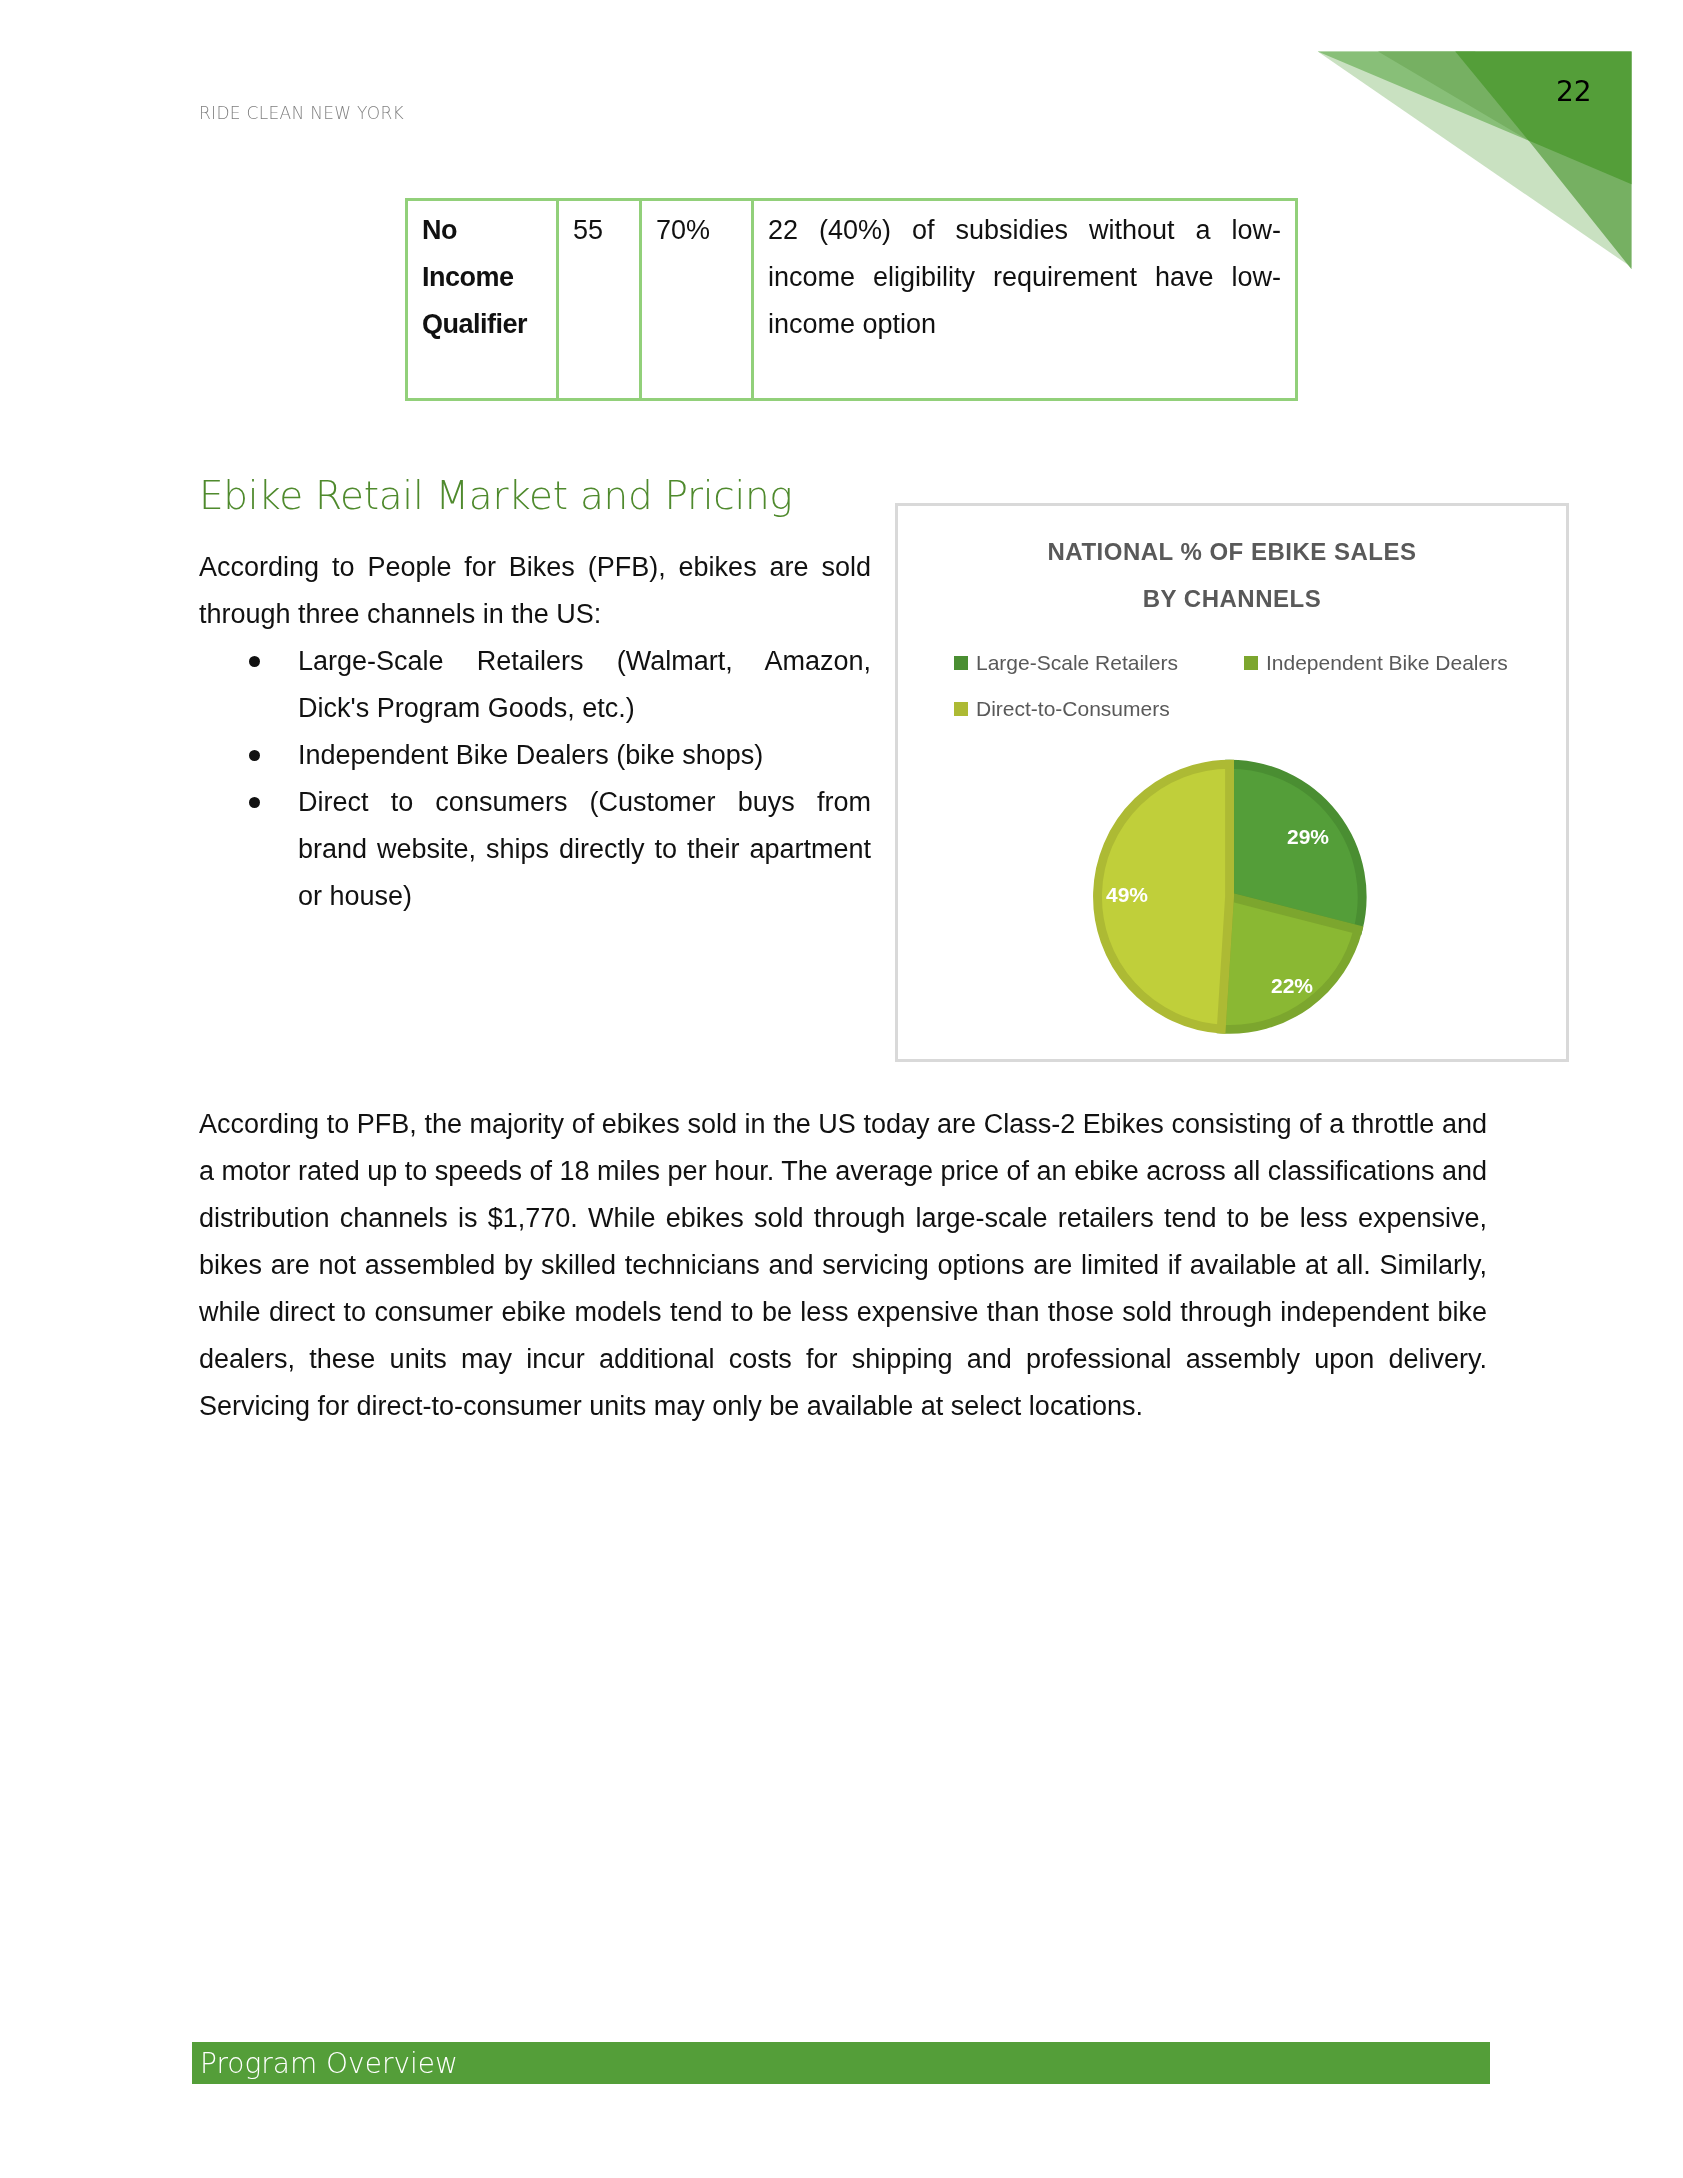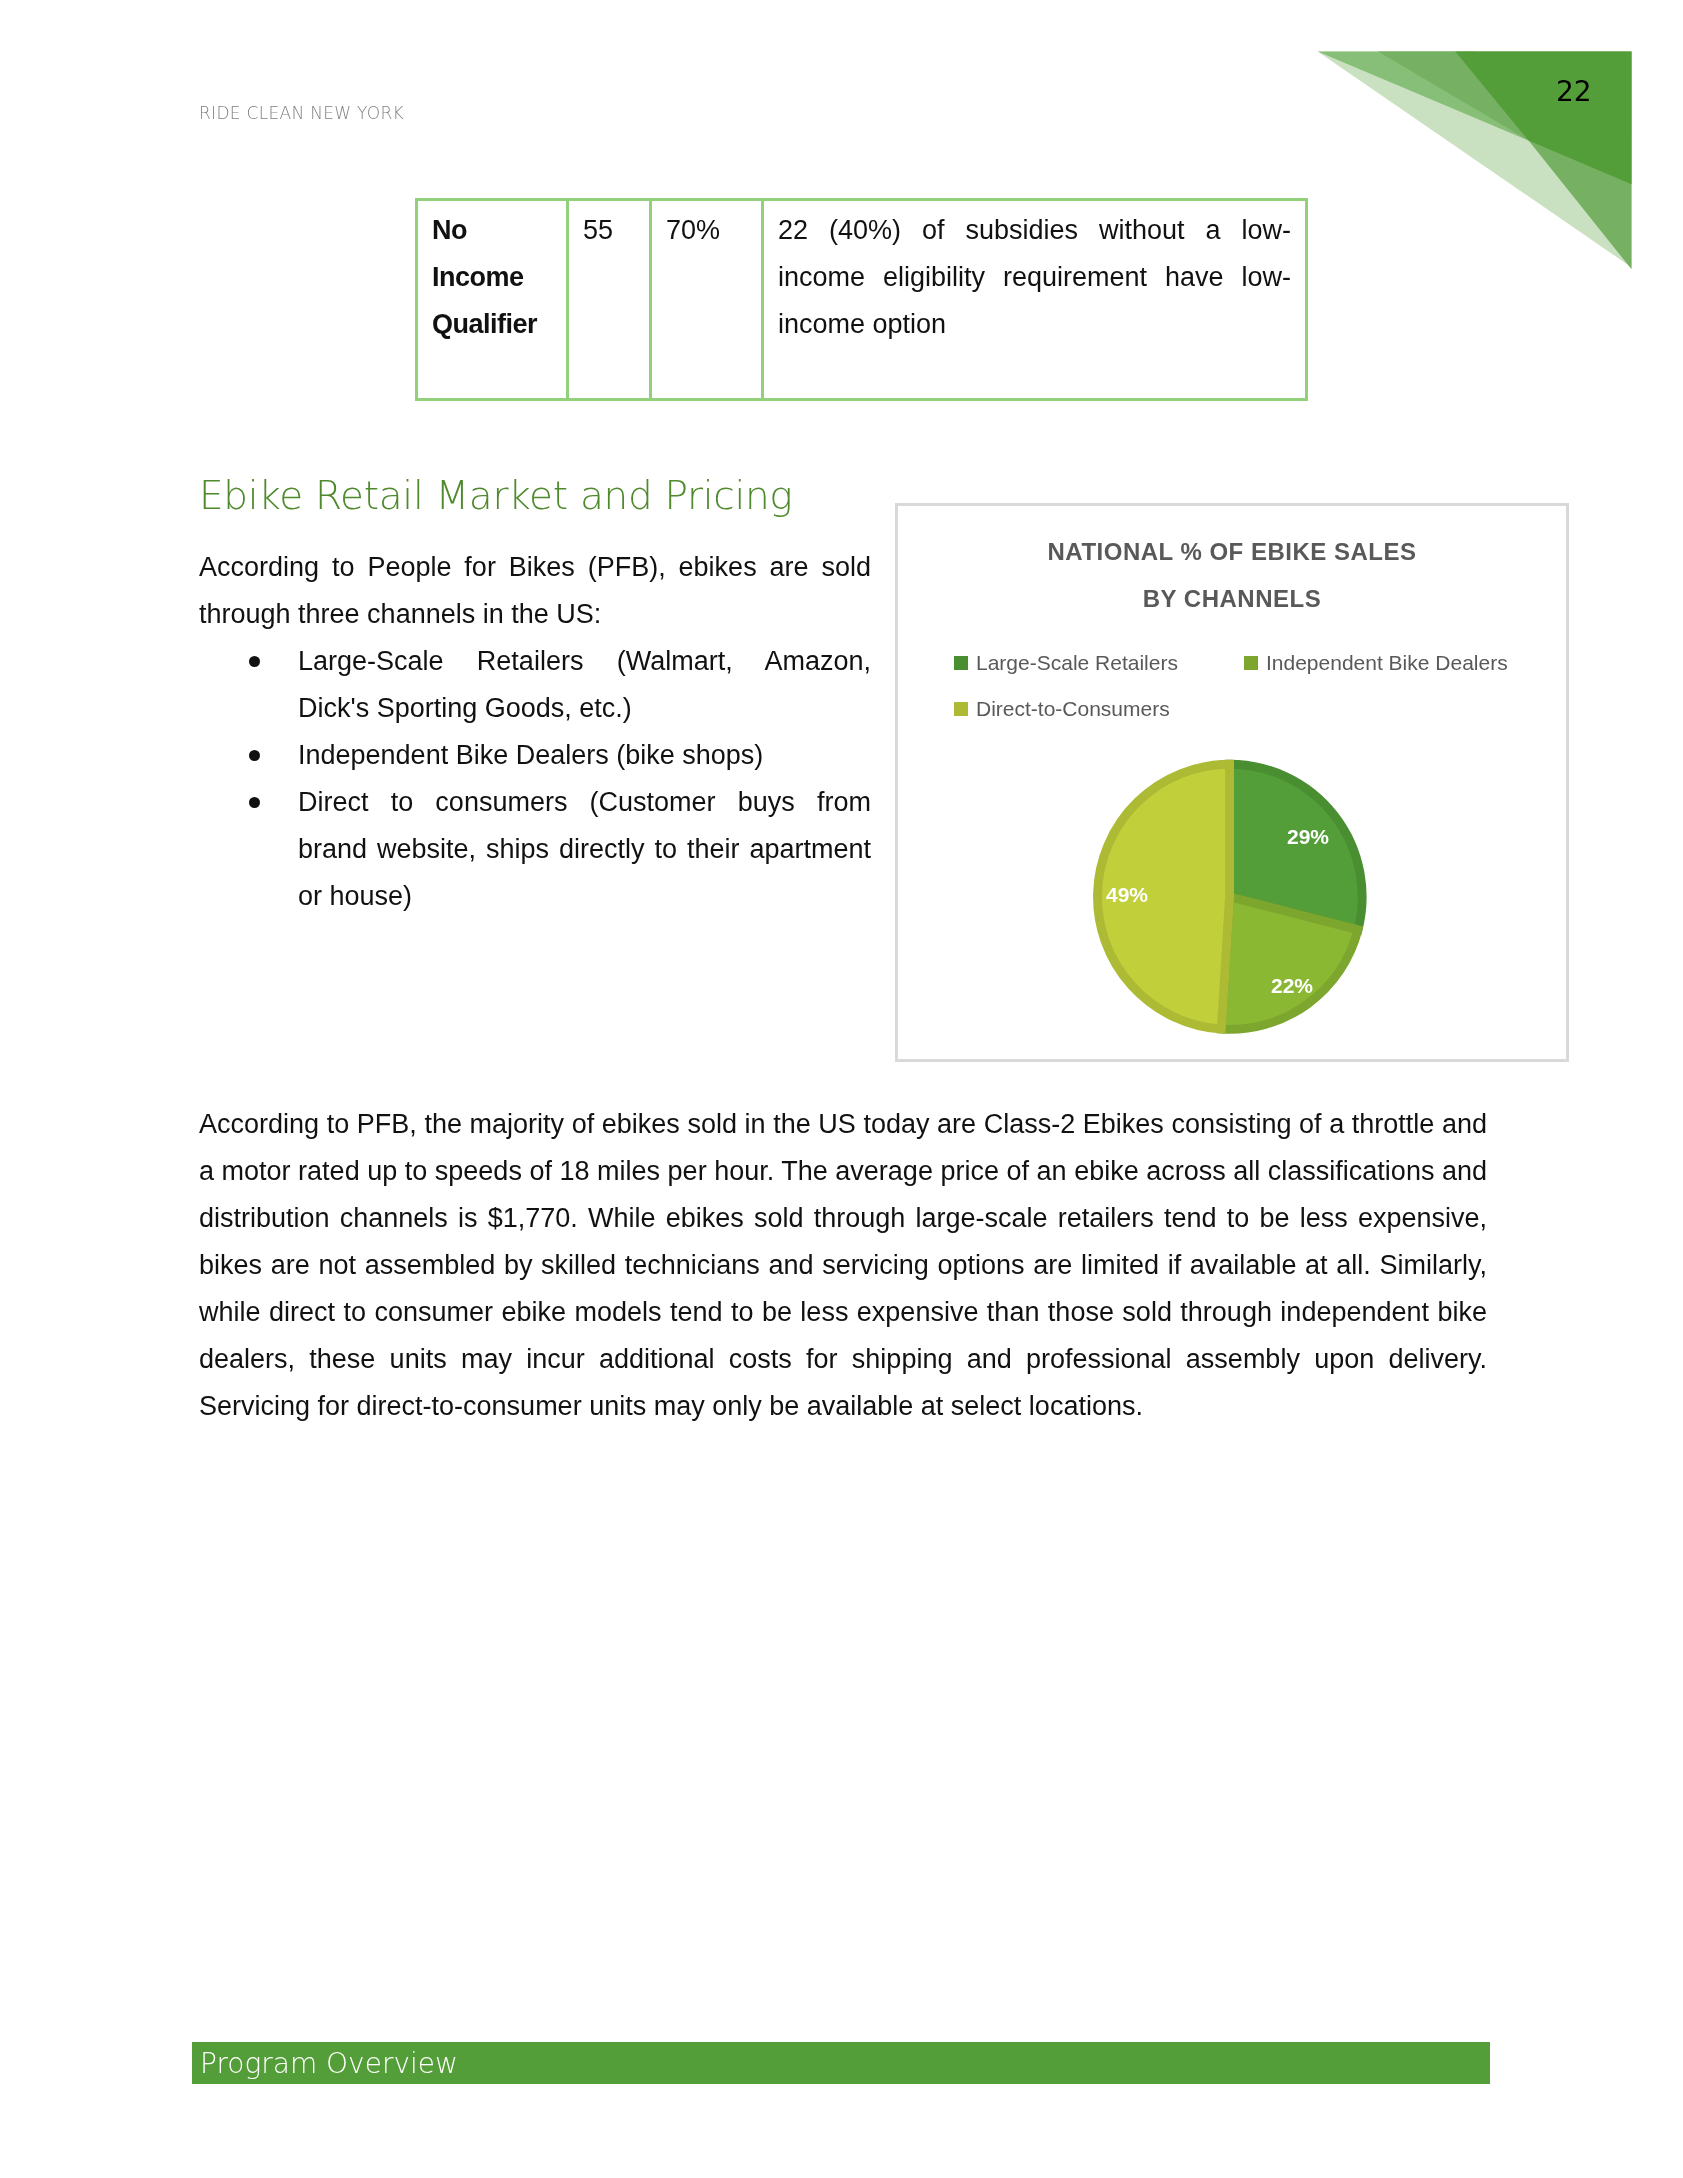--- a/index.html
+++ b/index.html
@@ -2,21 +2,21 @@
 <html><head>
 <meta charset="utf-8">
 <style>
   * { margin:0; padding:0; box-sizing:border-box; }
   html, body { width:1683px; height:2178px; background:#ffffff; overflow:hidden; }
   body { position:relative; font-family:"Liberation Sans", sans-serif; color:#111; }
   .corner { position:absolute; left:0; top:0; width:1683px; height:297px; }
   .page-num { position:absolute; left:1556px; top:75px; width:50px; text-align:left; font-size:28px; color:#000000; font-family:"DejaVu Sans", sans-serif; }
   .running-head { position:absolute; left:199px; top:103px; font-size:17px; color:#7f7f7f; letter-spacing:0.3px; font-family:"DejaVu Sans", sans-serif; font-weight:300; }
 
-  table.subsidy { position:absolute; left:415px; top:198px; width:893px; height:203px; border-collapse:collapse;border-radius:17px; }
+  table.subsidy { position:absolute; left:405px; top:198px; width:893px; height:203px; border-collapse:collapse;border-radius:17px; }
   table.subsidy td { border:3px solid #92d07a; vertical-align:top; padding:6px 14px; font-size:27px; line-height:47px; }
   td.c1 { width:151px; font-weight:bold; font-family:"Liberation Sans Narrow","Liberation Sans", sans-serif; letter-spacing:-0.5px; }
   td.c2 { width:83px; }
   td.c3 { width:112px; }
   td.c4 { text-align:justify; }
 
   .h2 { position:absolute; left:199px; top:473px; font-size:39px; color:#4f8a2d; font-family:"DejaVu Sans", sans-serif; font-weight:300; letter-spacing:-0.3px; }
 
   .leftcol { position:absolute; left:199px; top:544px; width:672px; font-size:27px; line-height:47px; text-align:justify; color:#111; }
   .leftcol p { margin:0; }
@@ -57,21 +57,21 @@
     <td class="c4">22 (40%) of subsidies without a low-income eligibility requirement have low-income option</td>
   </tr>
 </tbody>
   </table>
 
 <div class="h2">Ebike Retail Market and Pricing</div>
 
 <div class="leftcol">
   <p>According to People for Bikes (PFB), ebikes are sold through three channels in the US:</p>
   <ul>
-    <li><span class="bullet"></span><span>Large-Scale Retailers (Walmart, Amazon, Dick's Sporting Goods, etc.)</span></li>
+    <li><span class="bullet"></span><span>Large-Scale Retailers (Walmart, Amazon, Dick's Program Goods, etc.)</span></li>
     <li><span class="bullet"></span><span>Independent Bike Dealers (bike shops)</span></li>
     <li><span class="bullet"></span><span>Direct to consumers (Customer buys from brand website, ships directly to their apartment or house)</span></li>
   </ul>
 </div>
 
 <div class="chartbox">
   <div class="chart-title">
     <div>NATIONAL % OF EBIKE SALES</div>
     <div>BY CHANNELS</div>
   </div>

